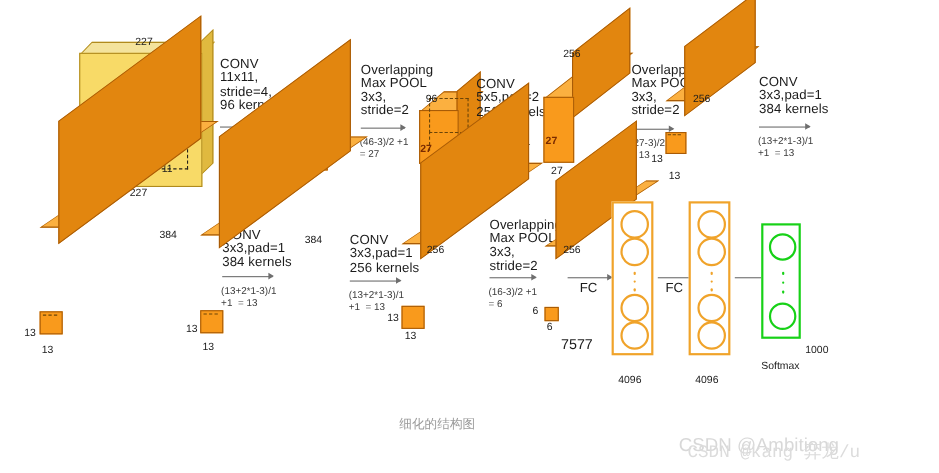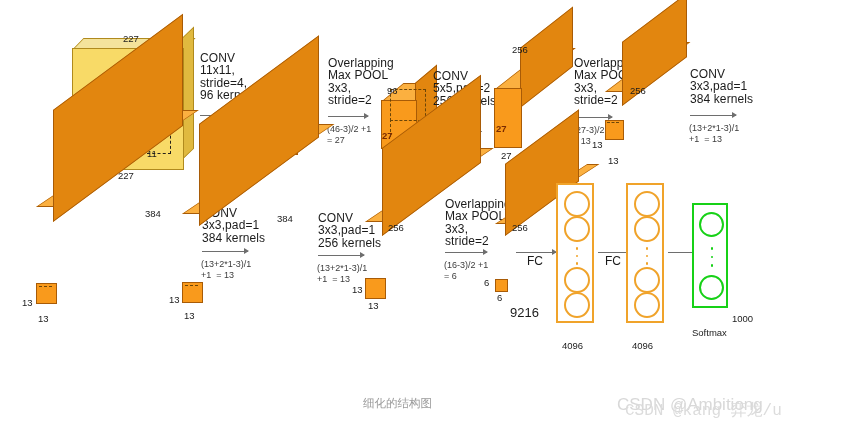--- a/index.html
+++ b/index.html
@@ -351,21 +351,21 @@
 = 6</div>
 
   <div class="shape" style="left:495px; top:222px; width:80px; height:70px;">
     <div class="face o-top" style="left:0px; top:-58px; width:10px; height:58px; transform: skewX(-57deg); transform-origin: bottom left;"></div>
     <div class="face o-side" style="left:10px; top:-58px; width:72px; height:70px; transform: skewY(-36.5deg); transform-origin: top left;"></div>
     <div class="face o-front" style="left:0px; top:57px; width:11px; height:11px;"></div>
   </div>
   <div class="abs dim" style="left:512px; top:222px;">256</div>
   <div class="abs dim" style="left:484px; top:277px;">6</div>
   <div class="abs dim" style="left:497px; top:292px;">6</div>
-  <div class="abs big-num" style="left:510px; top:305px;">9216</div>
+  <div class="abs big-num" style="left:510px; top:305px;">7577</div>
 
   <div class="arrow" style="left:516px; top:249px; width:40px;">
     <div class="shaft"></div>
       <div class="head"></div>
   </div>
   <div class="abs fc-label" style="left:527px; top:254px;">FC</div>
 
   <div class="fc-box" style="left:556px; top:183px; width:38px; height:140px;">
     <div class="fc-circle" style="left:6px; top:6px;  width:26px; height:26px;"></div>
     <div class="fc-circle" style="left:6px; top:31px; width:26px; height:26px;"></div>
@@ -408,18 +408,18 @@
     <div class="fc-dots sm-dots" style="left:0px; top:42px; width:36px; height:20px;">
       <i></i>
         <i></i>
         <i></i>
     </div>
     <div class="sm-circle" style="left:5px; top:70px; width:25px; height:25px;"></div>
   </div>
   <div class="abs dim" style="left:732px; top:313px;">1000</div>
   <div class="abs dim" style="left:692px; top:327px;">Softmax</div>
 
-  <div class="abs caption" style="left:363px; top:378px;margin-top:18px;">细化的结构图</div>
+  <div class="abs caption" style="left:363px; top:378px;">细化的结构图</div>
 
   <div class="wm" style="left:617px; top:395px;">CSDN @Ambitiong</div>
   <div class="wm2" style="left:625px; top:400px;font-family:Liberation Mono, monospace;">CSDN @kang 弈龙/u</div>
 
 </div>
 
 </body></html>

